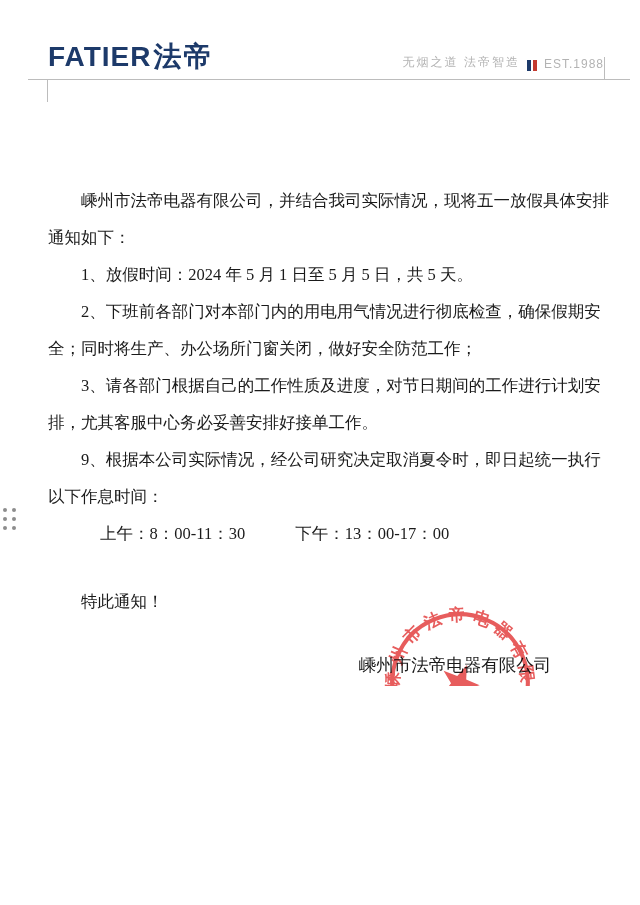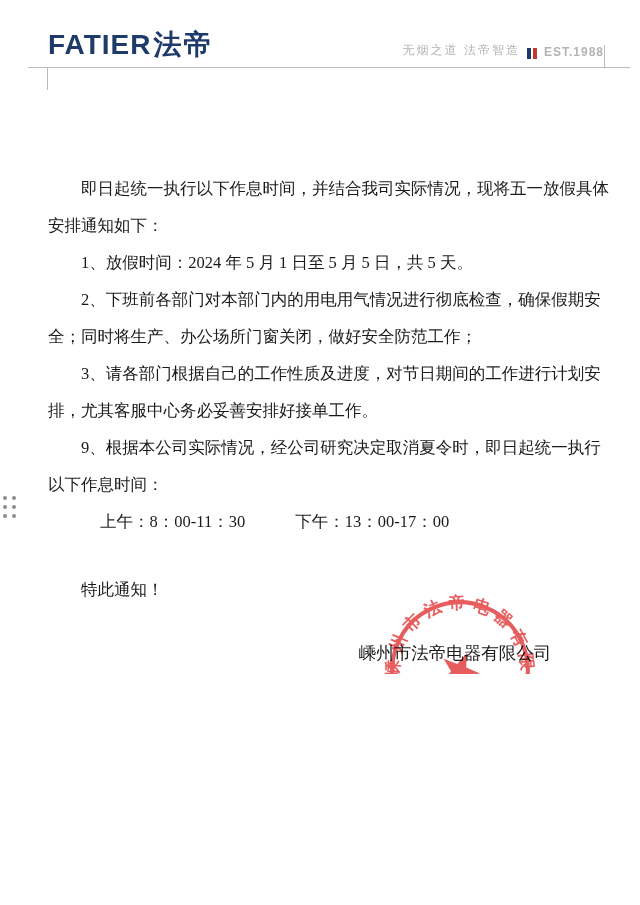--- a/index.html
+++ b/index.html
@@ -1,21 +1,21 @@
 <!DOCTYPE html>
 <html><head>
 <meta charset="utf-8">
 <style>
   * { margin: 0; padding: 0; box-sizing: border-box; }
   html, body { background: #ffffff; }
   .page {
     position: relative;
     width: 640px;
     height: 674px;
-    margin: 0 auto;
+    margin: 12px auto;
     background: #ffffff;
     overflow: hidden;
     font-family: "Liberation Serif", "DejaVu Serif", serif;
     color: #1a1a1a;
   }
   
   .logo {
     position: absolute; left: 48px; top: 26px;
     font-family: "Liberation Sans", "DejaVu Sans", sans-serif;
     font-weight: 800; font-size: 28px; letter-spacing: 1px;
@@ -25,21 +25,21 @@
   .tagline {
     position: absolute; right: 36px; top: 42px;
     display: flex; align-items: flex-end; gap: 7px;
     font-family: "Liberation Sans", "DejaVu Sans", sans-serif;
     color: #b3b3b3; font-size: 12px; letter-spacing: 2px; white-space: nowrap;
   }
   .flag-bars { display: flex; gap: 2px; }
   .flag-bars .bar { width: 4px; height: 11px; }
   .bar-navy { background: #1d3a6a; }
   .bar-red  { background: #c43a2f; }
-  .est { letter-spacing: 1px; font-weight: bold; }
+  .est { letter-spacing: 1px; }
   
   .hline, .vline { position: absolute; background: #bcbcbc; }
   .rule-top      { left: 28px; top: 67px;  width: 602px; height: 1px; }
   .tick-tl       { left: 47px; top: 67px;  width: 1px;   height: 23px; }
   .tick-tr       { left: 604px; top: 45px; width: 1px;   height: 22px; }
   .rule-bottom   { left: 28px; top: 863px; width: 600px; height: 1px; }
   .tick-bl       { left: 48px; top: 863px; width: 1px;   height: 21px; }
   .tick-br       { left: 603px; top: 863px; width: 1px;  height: 18px; }
   
   .title {
@@ -103,21 +103,21 @@
     </span>
     <span class="est">EST.1988</span>
   </div>
 
   <div class="hline rule-top"></div>
   <div class="vline tick-tl"></div>
   <div class="vline tick-tr"></div>
 
 
   <div class="body">
-    <p>即日起统一执行以下作息时间，并结合我司实际情况，现将五一放假具体安排通知如下：</p>
+    <p>嵊州市法帝电器有限公司，并结合我司实际情况，现将五一放假具体安排通知如下：</p>
     <p>1、放假时间：2024 年 5 月 1 日至 5 月 5 日，共 5 天。</p>
     <p>2、下班前各部门对本部门内的用电用气情况进行彻底检查，确保假期安全；同时将生产、办公场所门窗关闭，做好安全防范工作；</p>
     <p>3、请各部门根据自己的工作性质及进度，对节日期间的工作进行计划安排，尤其客服中心务必妥善安排好接单工作。</p>
     <p>9、根据本公司实际情况，经公司研究决定取消夏令时，即日起统一执行以下作息时间：</p>
     <div class="schedule">
       <span class="slot">上午：8：00-11：30</span>
       <span class="slot">下午：13：00-17：00</span>
     </div>
     <p class="closing">特此通知！</p>
   </div>

